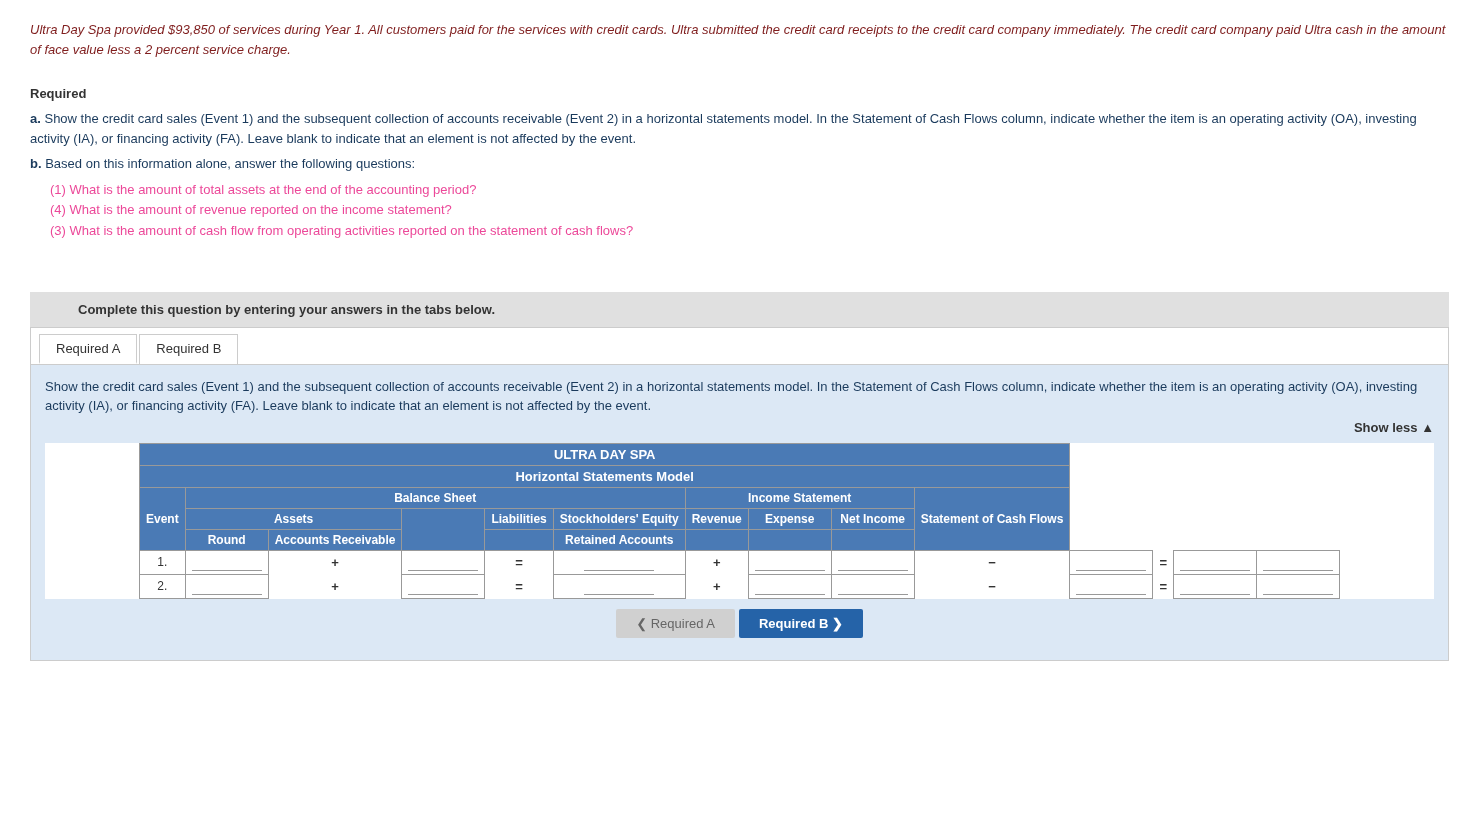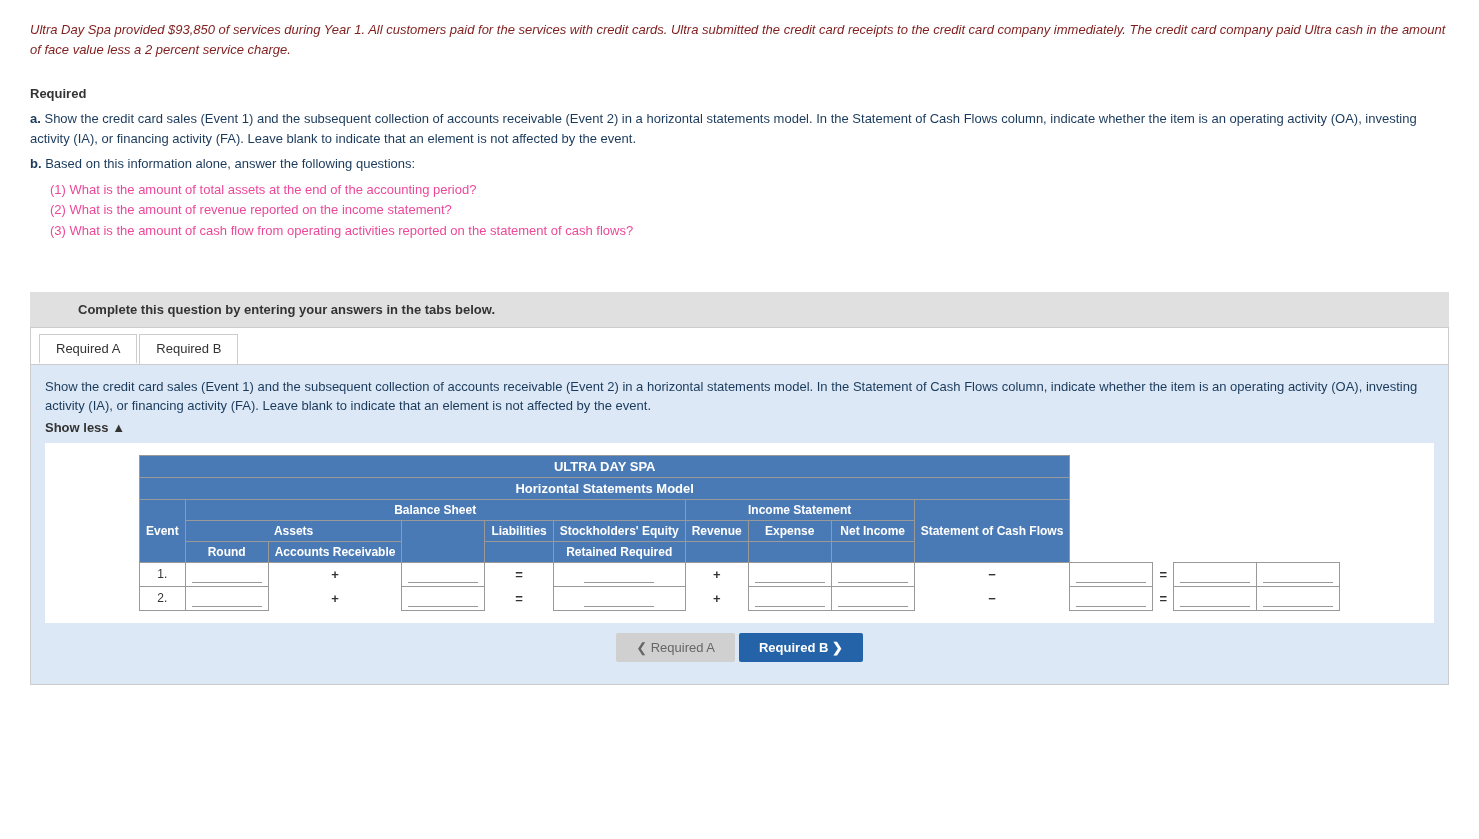--- a/index.html
+++ b/index.html
@@ -97,41 +97,42 @@
       margin-bottom: 4px;
     }
 
     .tab-note {
       font-size: 13px;
       color: #c0392b;
       margin-bottom: 8px;
     }
 
     .show-less {
+      text-align: right;
       font-size: 13px;
       color: #333;
       font-weight: bold;
       margin-top: 4px;
     }
 
     .show-less span {
       cursor: pointer;
     }
 
     
     .table-wrapper {
       background: #fff;
       margin: 8px 0;
       overflow-x: auto;
     }
 
     .statements-table {
       border-collapse: collapse;
       width: auto;
-      margin: 12px auto;
+      margin: 0 auto;
       font-size: 12px;
     }
 
     .statements-table th,
     .statements-table td {
       border: 1px solid #999;
       text-align: center;
       padding: 3px 6px;
       white-space: nowrap;
     }
@@ -233,21 +234,21 @@
   <span class="label">b.</span>
   <span>Based on this information alone, answer the following questions:</span>
 </div>
 
 
 <div class="sub-questions">
   <div class="sub-question">
     <span>(1) What is the amount of total assets at the end of the accounting period?</span>
   </div>
   <div class="sub-question">
-    <span>(2) What is the amount of revenue reported on the income statement?</span>
+    <span>(4) What is the amount of revenue reported on the income statement?</span>
   </div>
   <div class="sub-question">
     <span>(3) What is the amount of cash flow from operating activities reported on the statement of cash flows?</span>
   </div>
 </div>
 
 <br><br>
 
 
 <div class="complete-bar">
@@ -331,21 +332,21 @@
             <span>Round</span>
           </th>
           <th>
             <span>Accounts Receivable</span>
           </th>
           <th style="border:none;background:#4a7ab5;"></th>
           <th>
             
           </th>
           <th>
-            <span>Retained Required</span>
+            <span>Retained Accounts</span>
           </th>
           <th>
             
           </th>
           <th>
             
           </th>
           <th>
             
           </th>

